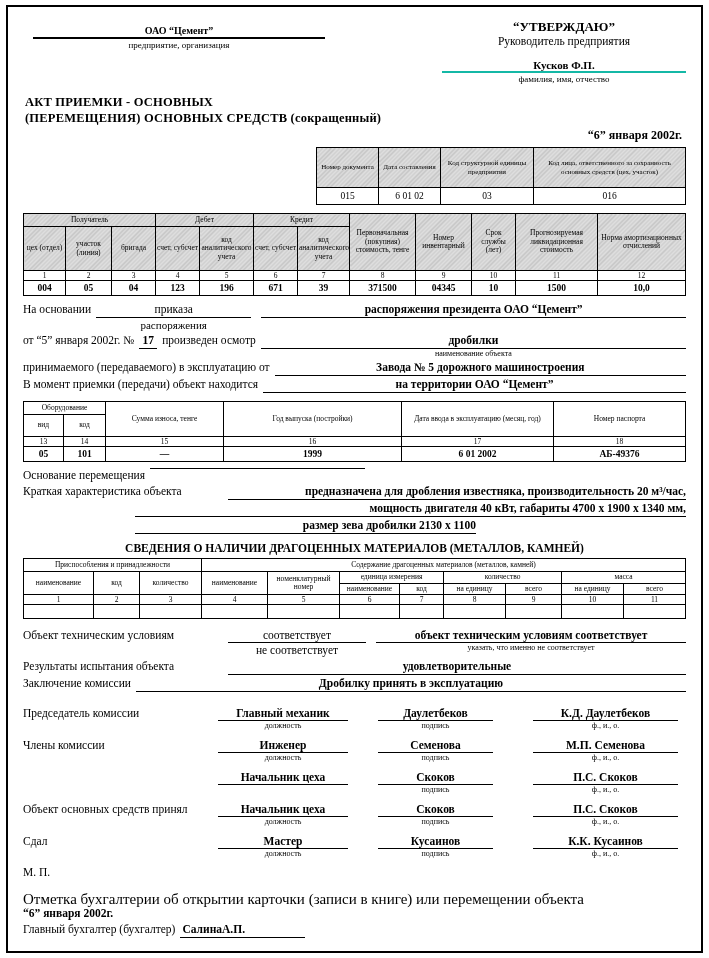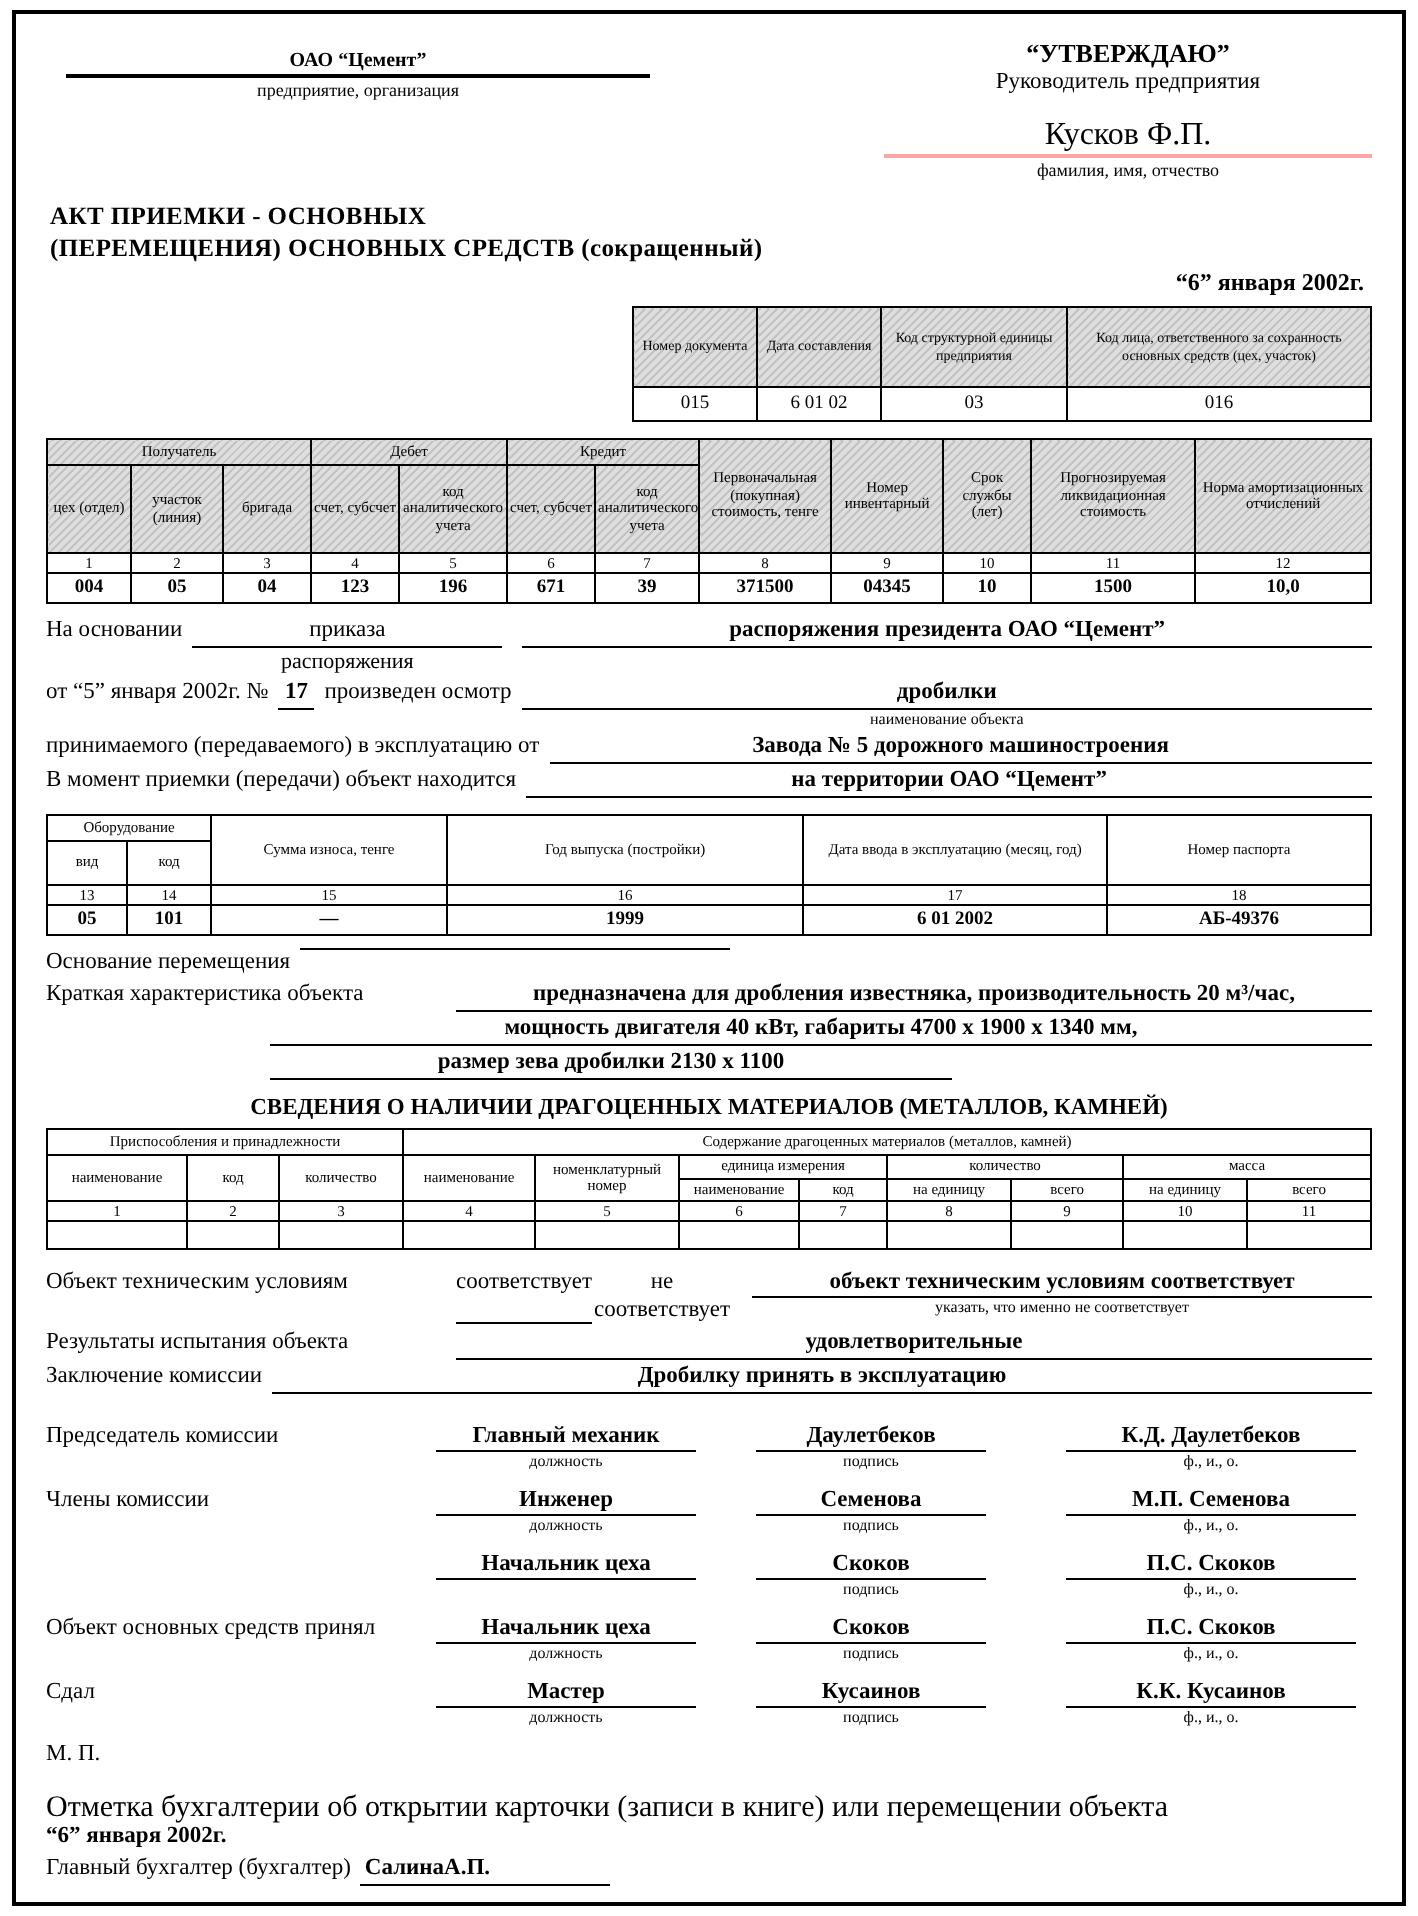--- a/index.html
+++ b/index.html
@@ -17,21 +17,21 @@
   .lbl{white-space:nowrap;margin-right:5px}
 
   
   .top{display:flex;justify-content:space-between;margin-bottom:10px}
   .org{width:292px;text-align:center;margin-left:10px;padding-top:6px}
   .org-name{font-size:10px;font-weight:bold;border-bottom:2px solid #000;padding-bottom:1px}
   .org-cap{font-size:9px;padding-top:1px}
   .approve{width:244px;text-align:center}
   .approve-t{font-size:13px;font-weight:bold}
   .approve-r{font-size:11.5px}
-  .approve-name{font-size:16px;font-weight:normal;border-bottom:2px solid #fca5a5;margin-top:12px}
+  .approve-name{font-size:11px;font-weight:bold;border-bottom:2px solid #14b8a6;margin-top:12px}
   .approve-cap{font-size:9px;padding-top:1px}
 
   
   .title{margin:0 0 4px 2px}
   .title .t{font-size:12.5px;font-weight:bold;line-height:16px;letter-spacing:.2px}
   .title .date{font-size:12px;font-weight:bold;text-align:right;margin:2px 4px 2px 0}
 
   
   table{border-collapse:collapse;width:100%;table-layout:fixed}
   .tbl{border:1.5px solid #000}
@@ -46,41 +46,41 @@
   .group-row th{height:13px}
   .sub-row th{height:44px}
   .main-tbl{margin-bottom:6px}
   .equip-tbl .sub-row th{height:22px}
   .prec-title{text-align:center;font-size:11.5px;font-weight:bold;margin:8px 0 4px}
   .empty-row td{height:14px}
 
   
   .cond{display:flex;margin-top:9px;font-size:11.5px;line-height:14px}
   .cond-l{width:205px}
-  .cond-m{width:138px;display:flex;flex-direction:row}
+  .cond-m{width:138px;display:flex;flex-direction:column}
   .cond-r{flex:1;margin-left:10px;display:flex;flex-direction:column}
 
   
   .sigs{margin-top:14px}
   .sig-row{display:flex;align-items:flex-start;margin-bottom:7px;font-size:11.5px;line-height:14px}
   .sig-role{width:195px}
   .sig-cell{display:flex;flex-direction:column}
   .w-pos{width:130px;margin-right:30px}
   .w-sig{width:115px;margin-right:40px}
   .w-name{width:145px}
 
   
   .mp{font-size:11.5px;margin-top:4px}
   .note{font-size:15px;margin-top:14px;line-height:14px}
   .note-date{font-size:11.5px;font-weight:bold;line-height:15px}
   .acct{margin-top:1px}
   .acct .fill{min-width:125px;text-align:left;padding-left:2px}
   .mv-fill{width:215px}
   .char-indent{margin-left:112px}
-  .char .fill{text-align:center}
+  .char .fill{text-align:right}
   .char-lbl{width:200px;white-space:nowrap}
   .opt-alt{font-size:11px;text-align:center;line-height:14px}
   .numv{display:inline-block;min-width:18px}
 </style>
 </head>
 <body>
 
 <div class="page">
 <div class="frame">
 

